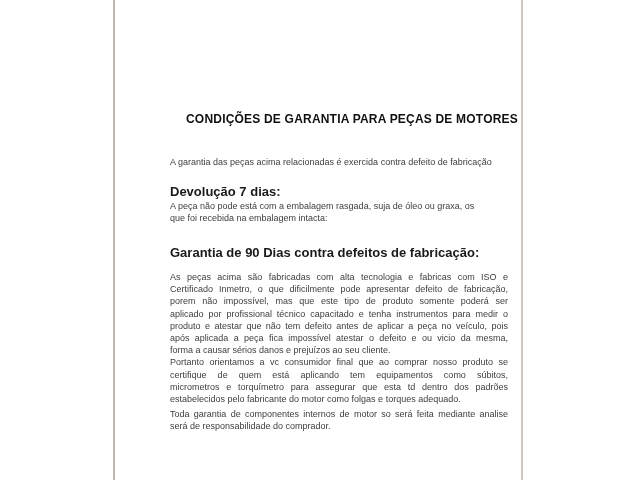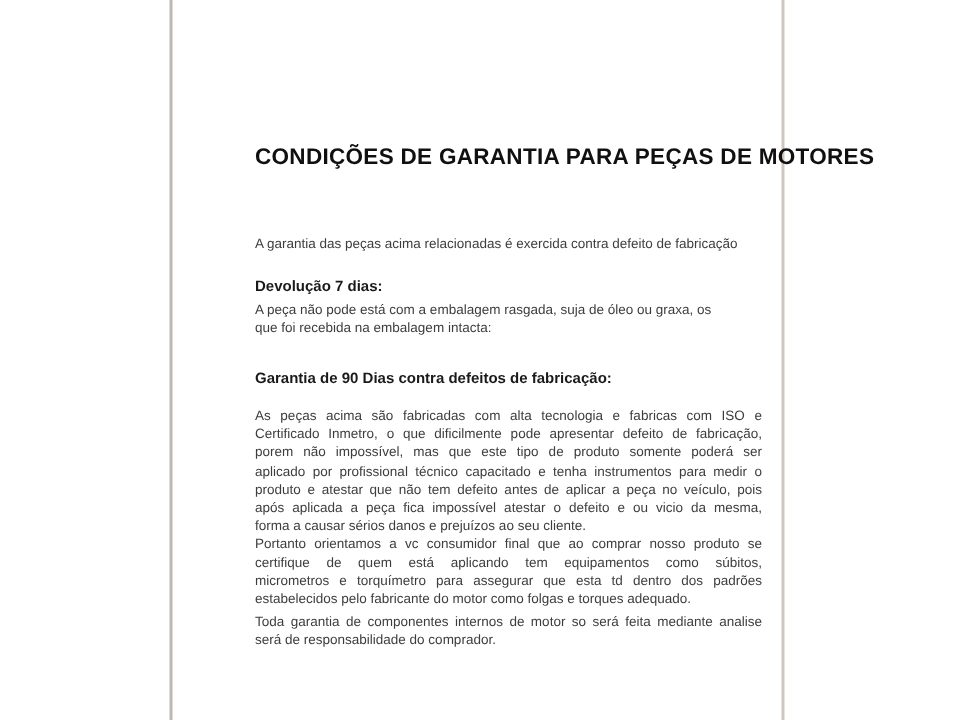--- a/index.html
+++ b/index.html
@@ -8,28 +8,28 @@
     background: #ffffff;
     position: relative;
     overflow: hidden;
     font-family: "Liberation Sans", sans-serif;
   }
   .rule { position: absolute; top: 0; height: 480px; }
   .rule-left  { left: 113px; width: 2px; background: var(--rule_left,  #bdb8b4); }
   .rule-right { left: 521px; width: 2px; background: var(--rule_right, #cfc7bd); }
   .content { position: absolute; left: 170px; top: 0; width: 338px; height: 480px; }
   .title {
-    position: absolute; margin: 0;
-    font-size: 15px; font-weight: bold;
+    position: absolute; margin: 16px;
+    font-size: 12px; font-weight: bold;
     letter-spacing: 0.2px; white-space: nowrap;
     color: var(--title_text, #101010);
   }
   .heading {
     position: absolute;
-    font-size: 10px; font-weight: bold;
+    font-size: 13px; font-weight: bold;
     line-height: 12.2px;
     color: var(--heading_text, #1a1a1a);
   }
   .para {
     position: absolute; width: 338px;
     font-size: 9px; line-height: 12.2px;
     color: var(--body_text, #3d3d3d);
   }
   .para .ln { min-height: 12.2px; }
   .para.justify .ln { text-align: justify; text-align-last: justify; }

